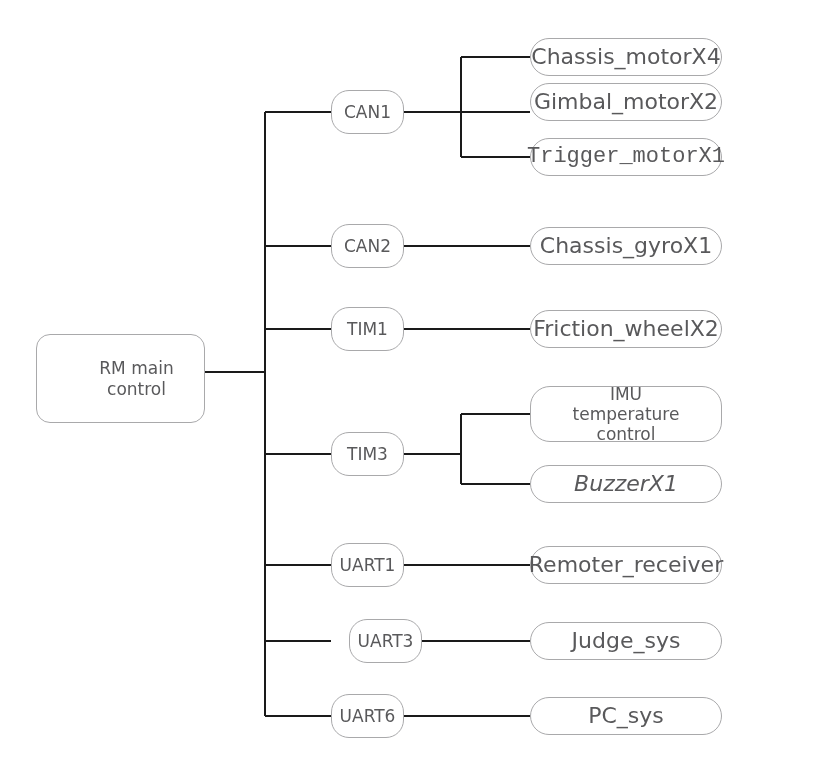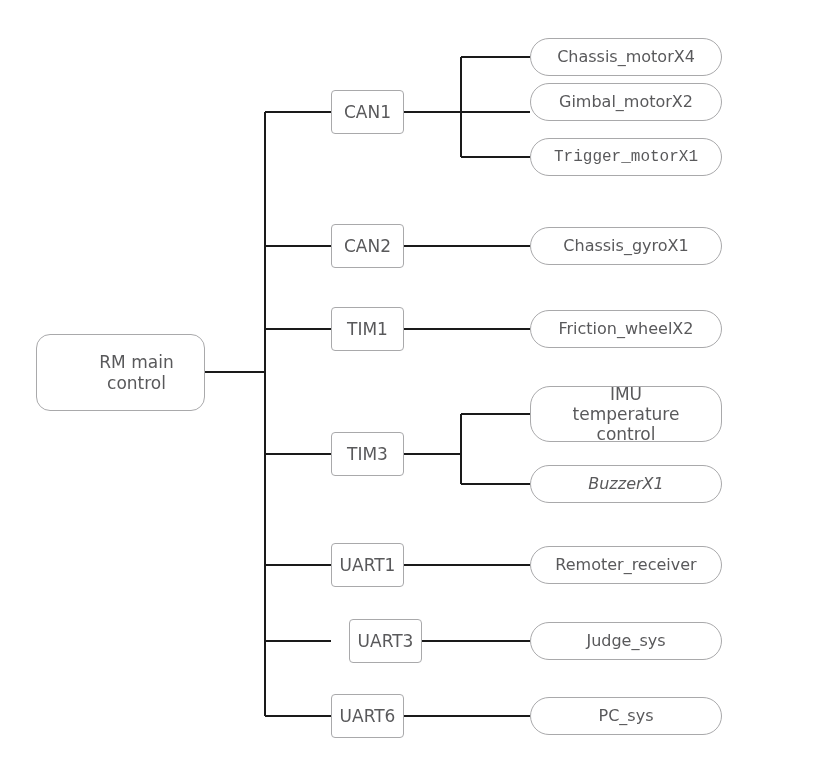--- a/index.html
+++ b/index.html
@@ -34,38 +34,38 @@
     color: #59595b;
     background: #ffffff;
     border: 1px solid #a9a9ab;
     line-height: 1.18;
     z-index: 2;
   }
   .node-root {
     left: 36px;
     top: 334px;
     width: 169px;
-    height: 77px;
+    height: 89px;
     border-radius: 14px;
     font-size: 17px;
     padding-left: 32px;
   }
   .node-bus {
     width: 73px;
     height: 44px;
-    border-radius: 4px;
+    border-radius: 18px;
     font-size: 17px;
     left: 331px;
   }
   .node-leaf {
     left: 530px;
     width: 192px;
     height: 38px;
     border-radius: 19px;
-    font-size: 16px;
+    font-size: 22px;
   }
   .node-leaf-tall {
     left: 530px;
     width: 192px;
     height: 56px;
     border-radius: 20px;
     font-size: 17px;
     padding: 0 24px;
   }
 </style>

